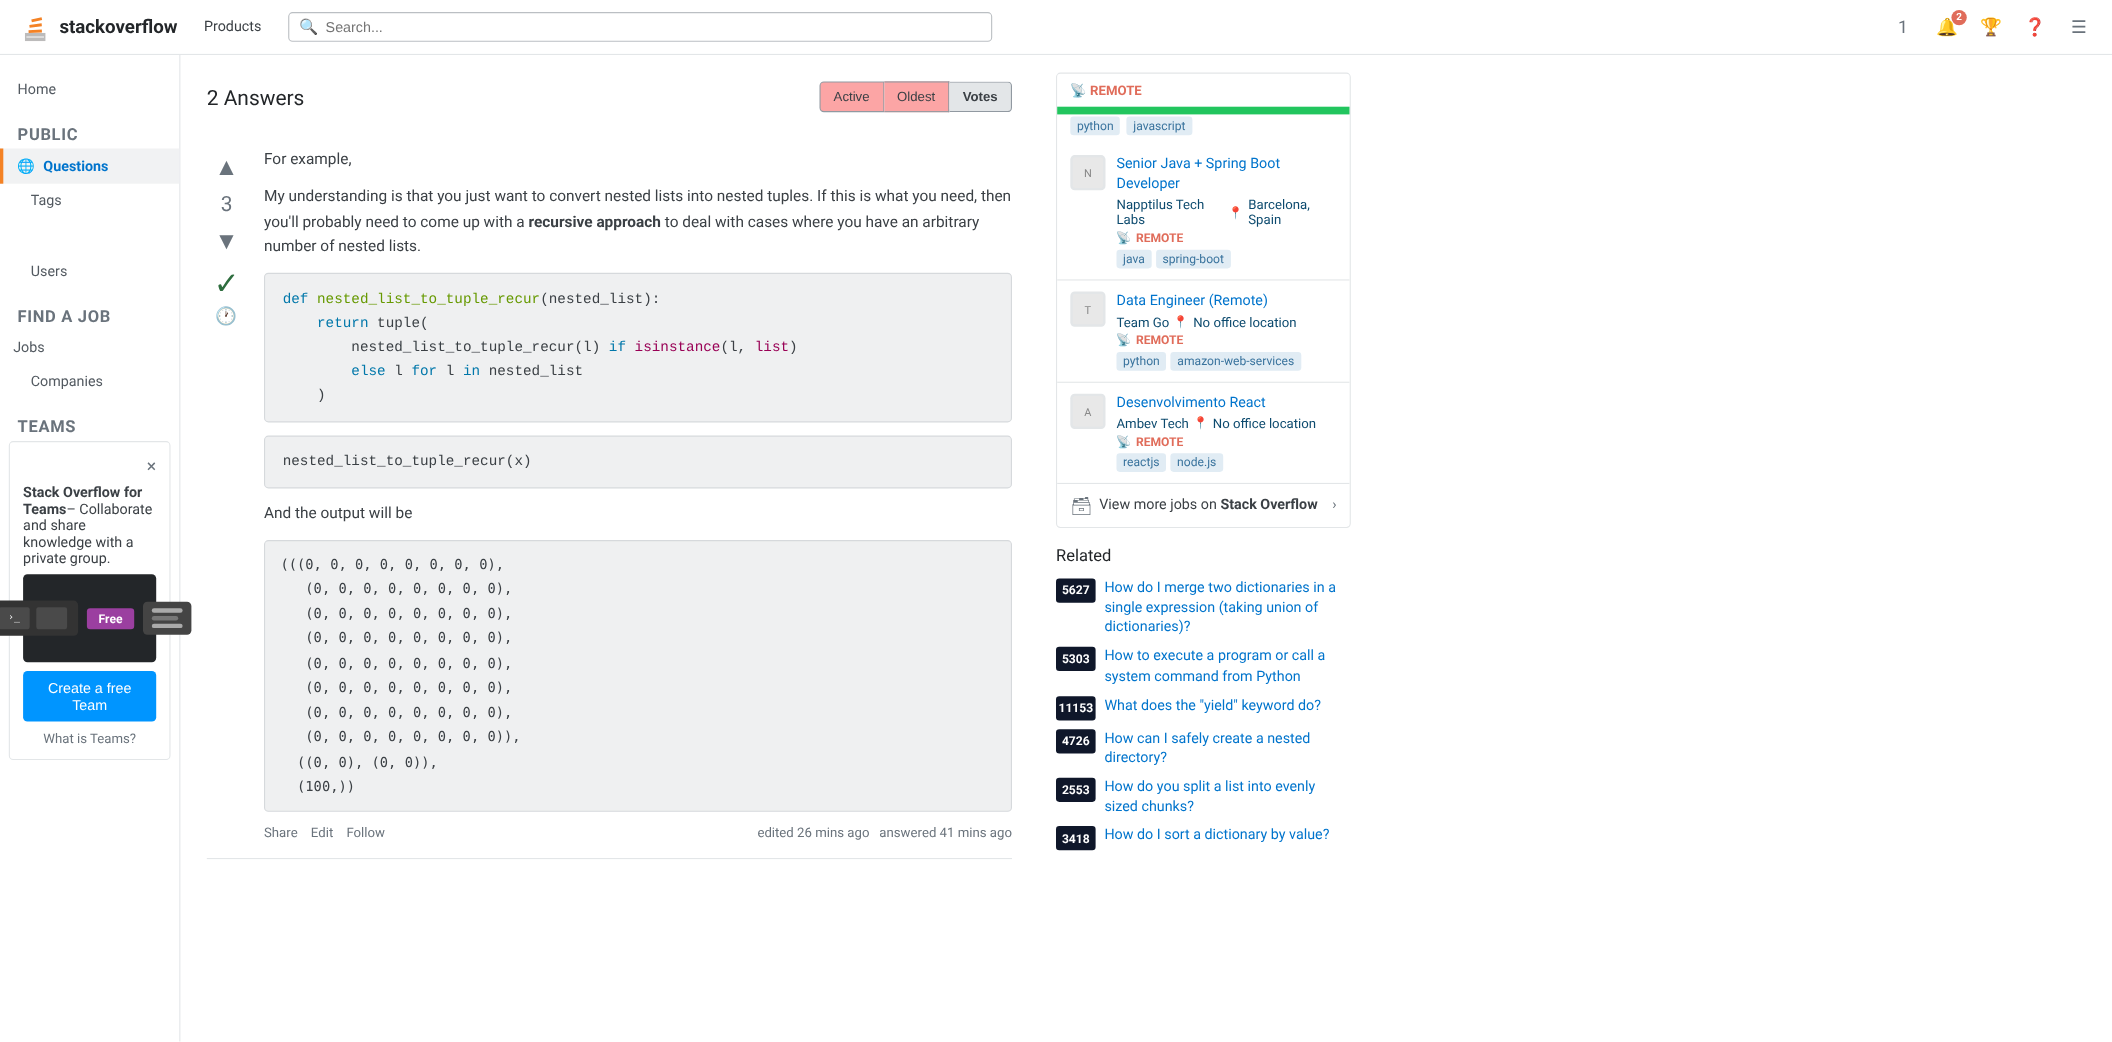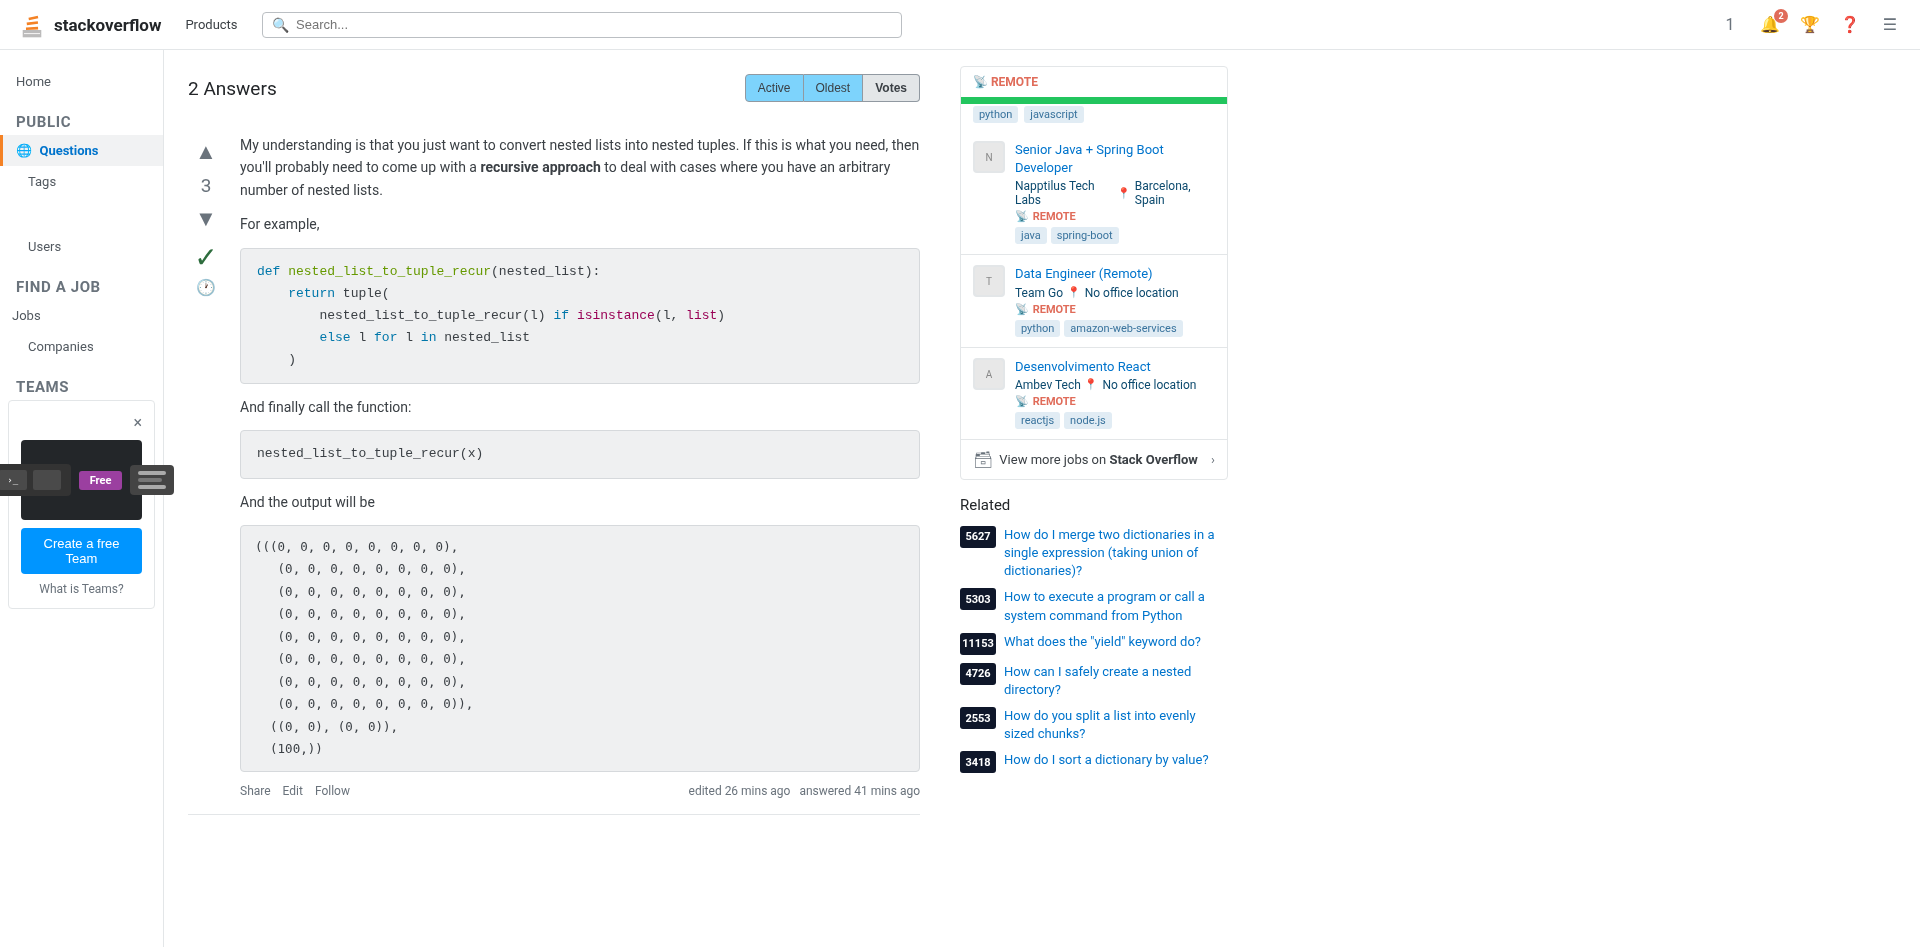--- a/index.html
+++ b/index.html
@@ -32,21 +32,21 @@
     .sidebar-item.active { background: #f1f2f3; color: #0074cc; font-weight: 700; border-left: 3px solid #f48225; padding-left: 13px; }
     .sidebar-item-icon { margin-right: 4px; }
 
     
     .main-content { flex: 1; padding: 24px 24px 24px 24px; max-width: 780px; }
 
     
     .answers-header { display: flex; align-items: center; justify-content: space-between; margin-bottom: 16px; }
     .answers-title { font-size: 19px; font-weight: 400; color: #232629; }
     .answer-sort-buttons { display: flex; gap: 0; }
-    .sort-btn { padding: 6px 12px; font-size: 12px; border: 1px solid #9199a1; background: #7dd3fc; color: #3b4045; cursor: pointer; }
+    .sort-btn { padding: 6px 12px; font-size: 12px; border: 1px solid #9199a1; background: #fca5a5; color: #3b4045; cursor: pointer; }
     .sort-btn:first-child { border-radius: 4px 0 0 4px; }
     .sort-btn:last-child { border-radius: 0 4px 4px 0; border-left: none; }
     .sort-btn.active-btn { background: #e3e6e8; font-weight: 700; }
     .sort-btn:not(:first-child):not(.active-btn) { border-left: none; }
 
     
     .answer-block { display: flex; gap: 16px; padding: 16px 0; border-bottom: 1px solid #e3e6e8; }
     .vote-col { display: flex; flex-direction: column; align-items: center; gap: 4px; min-width: 36px; }
     .vote-btn { width: 36px; height: 36px; display: flex; align-items: center; justify-content: center; cursor: pointer; color: #6a737c; font-size: 22px; }
     .vote-count { font-size: 19px; color: #6a737c; font-weight: 400; }
@@ -154,20 +154,23 @@
     <div class="sidebar-section">FIND A JOB</div>
     <a class="sidebar-item" style="padding-left: 12px;">Jobs</a>
     <a class="sidebar-item" style="padding-left: 28px;">Companies</a>
     <div class="sidebar-section">TEAMS</div>
 
     <div class="teams-widget" style="margin: 0 8px;">
       <div class="teams-header">
         <div style="font-size:11px; font-weight:700; color:#6a737c;"></div>
         <span class="teams-close">×</span>
       </div>
+      <div style="font-size:13px; margin-bottom:6px;">
+        <strong>Stack Overflow for Teams</strong><span>– Collaborate and share knowledge with a private group.</span>
+      </div>
 
       <div style="width:100%; height:80px; background:#232629; border-radius:4px; margin-bottom:8px; display:flex; align-items:center; justify-content:center; gap:8px;">
         <div style="background:#333; border-radius:4px; padding:6px 10px; display:flex; align-items:center; gap:6px;">
           <div style="background:#4a4a4a; width:28px; height:20px; border-radius:2px; display:flex; align-items:center; justify-content:center; font-family:monospace; font-size:9px; color:#fff;">›_</div>
           <div style="background:#4a4a4a; width:28px; height:20px; border-radius:2px;"></div>
         </div>
         <div style="background:#9B3FA0; color:#fff; border-radius:3px; padding:3px 11px; font-size:11px; font-weight:700;">Free</div>
         <div style="background:#444; border-radius:4px; padding:6px 8px;">
           <div style="width:28px; height:4px; background:#aaa; border-radius:2px; margin-bottom:3px;"></div>
           <div style="width:24px; height:4px; background:#777; border-radius:2px; margin-bottom:3px;"></div>
@@ -194,32 +197,31 @@
 
       <div class="vote-col">
         <div class="vote-btn">▲</div>
         <div class="vote-count">3</div>
         <div class="vote-btn">▼</div>
         <div class="accepted-check">✓</div>
         <div class="edit-icon">🕐</div>
       </div>
 
       <div class="answer-body">
+        <p class="answer-text">For example,</p>
         <p class="answer-text">
           <span>My understanding is that you just want to convert nested lists into nested tuples. If this is what you need, then you'll probably need to come up with a </span><strong>recursive approach</strong><span> to deal with cases where you have an arbitrary number of nested lists.</span>
         </p>
-        <p class="answer-text">For example,</p>
         <div class="code-block">
           <span class="kw">def</span> <span class="fn">nested_list_to_tuple_recur</span>(nested_list):<br>
           &nbsp;&nbsp;&nbsp;&nbsp;<span class="kw">return</span> tuple(<br>
           &nbsp;&nbsp;&nbsp;&nbsp;&nbsp;&nbsp;&nbsp;&nbsp;nested_list_to_tuple_recur(l) <span class="kw">if</span> <span class="bi">isinstance</span>(l, <span class="bi">list</span>)<br>
           &nbsp;&nbsp;&nbsp;&nbsp;&nbsp;&nbsp;&nbsp;&nbsp;<span class="kw">else</span> l <span class="kw">for</span> l <span class="kw">in</span> nested_list<br>
           &nbsp;&nbsp;&nbsp;&nbsp;)
         </div>
-        <p class="answer-text">And finally call the function:</p>
         <div class="code-block">
           nested_list_to_tuple_recur(x)
         </div>
         <p class="answer-text">And the output will be</p>
         <div class="output-code">
           (((0, 0, 0, 0, 0, 0, 0, 0),<br>
           &nbsp;&nbsp;&nbsp;(0, 0, 0, 0, 0, 0, 0, 0),<br>
           &nbsp;&nbsp;&nbsp;(0, 0, 0, 0, 0, 0, 0, 0),<br>
           &nbsp;&nbsp;&nbsp;(0, 0, 0, 0, 0, 0, 0, 0),<br>
           &nbsp;&nbsp;&nbsp;(0, 0, 0, 0, 0, 0, 0, 0),<br>

